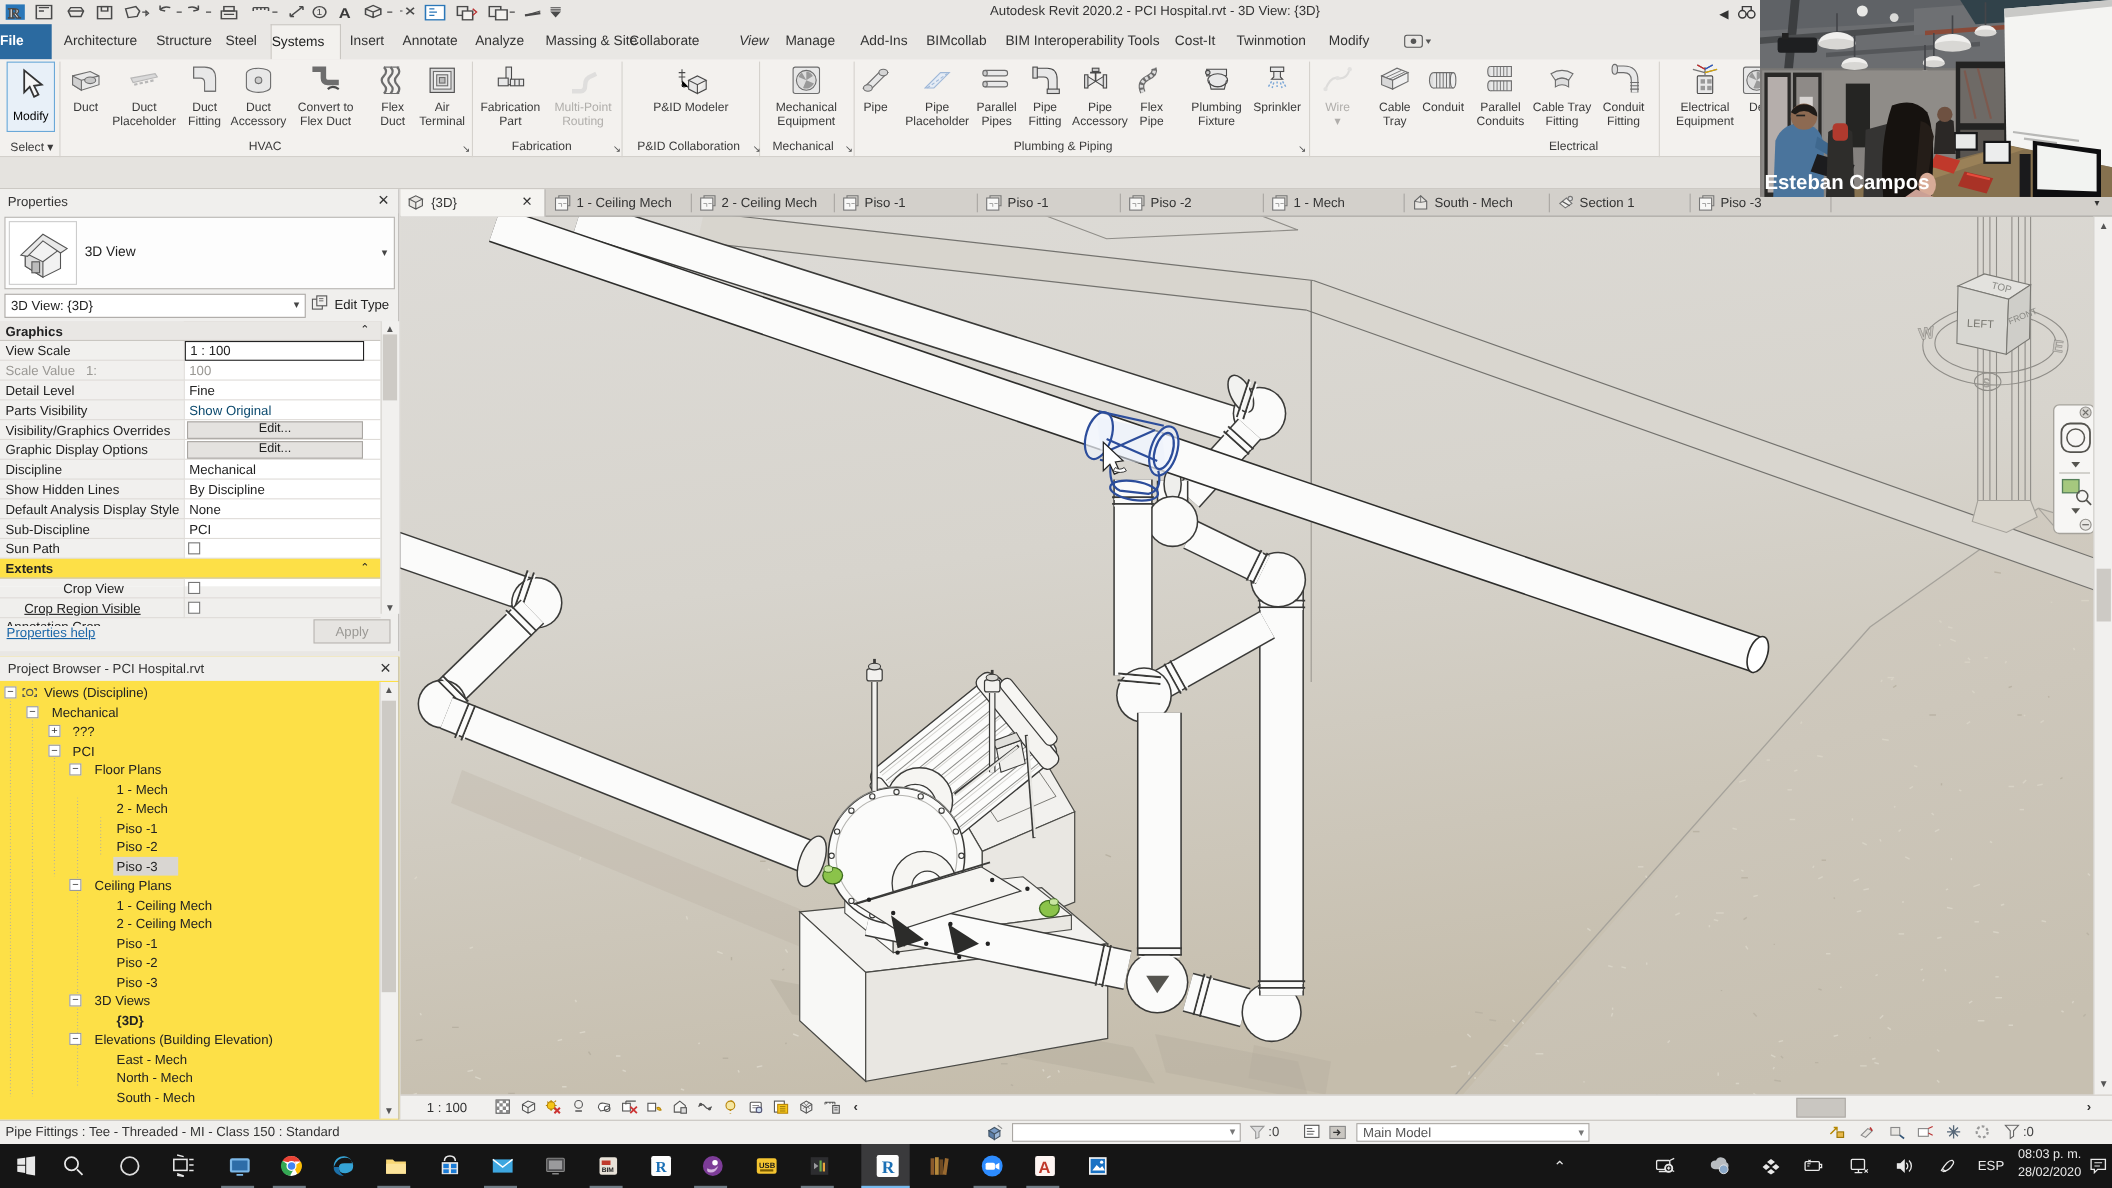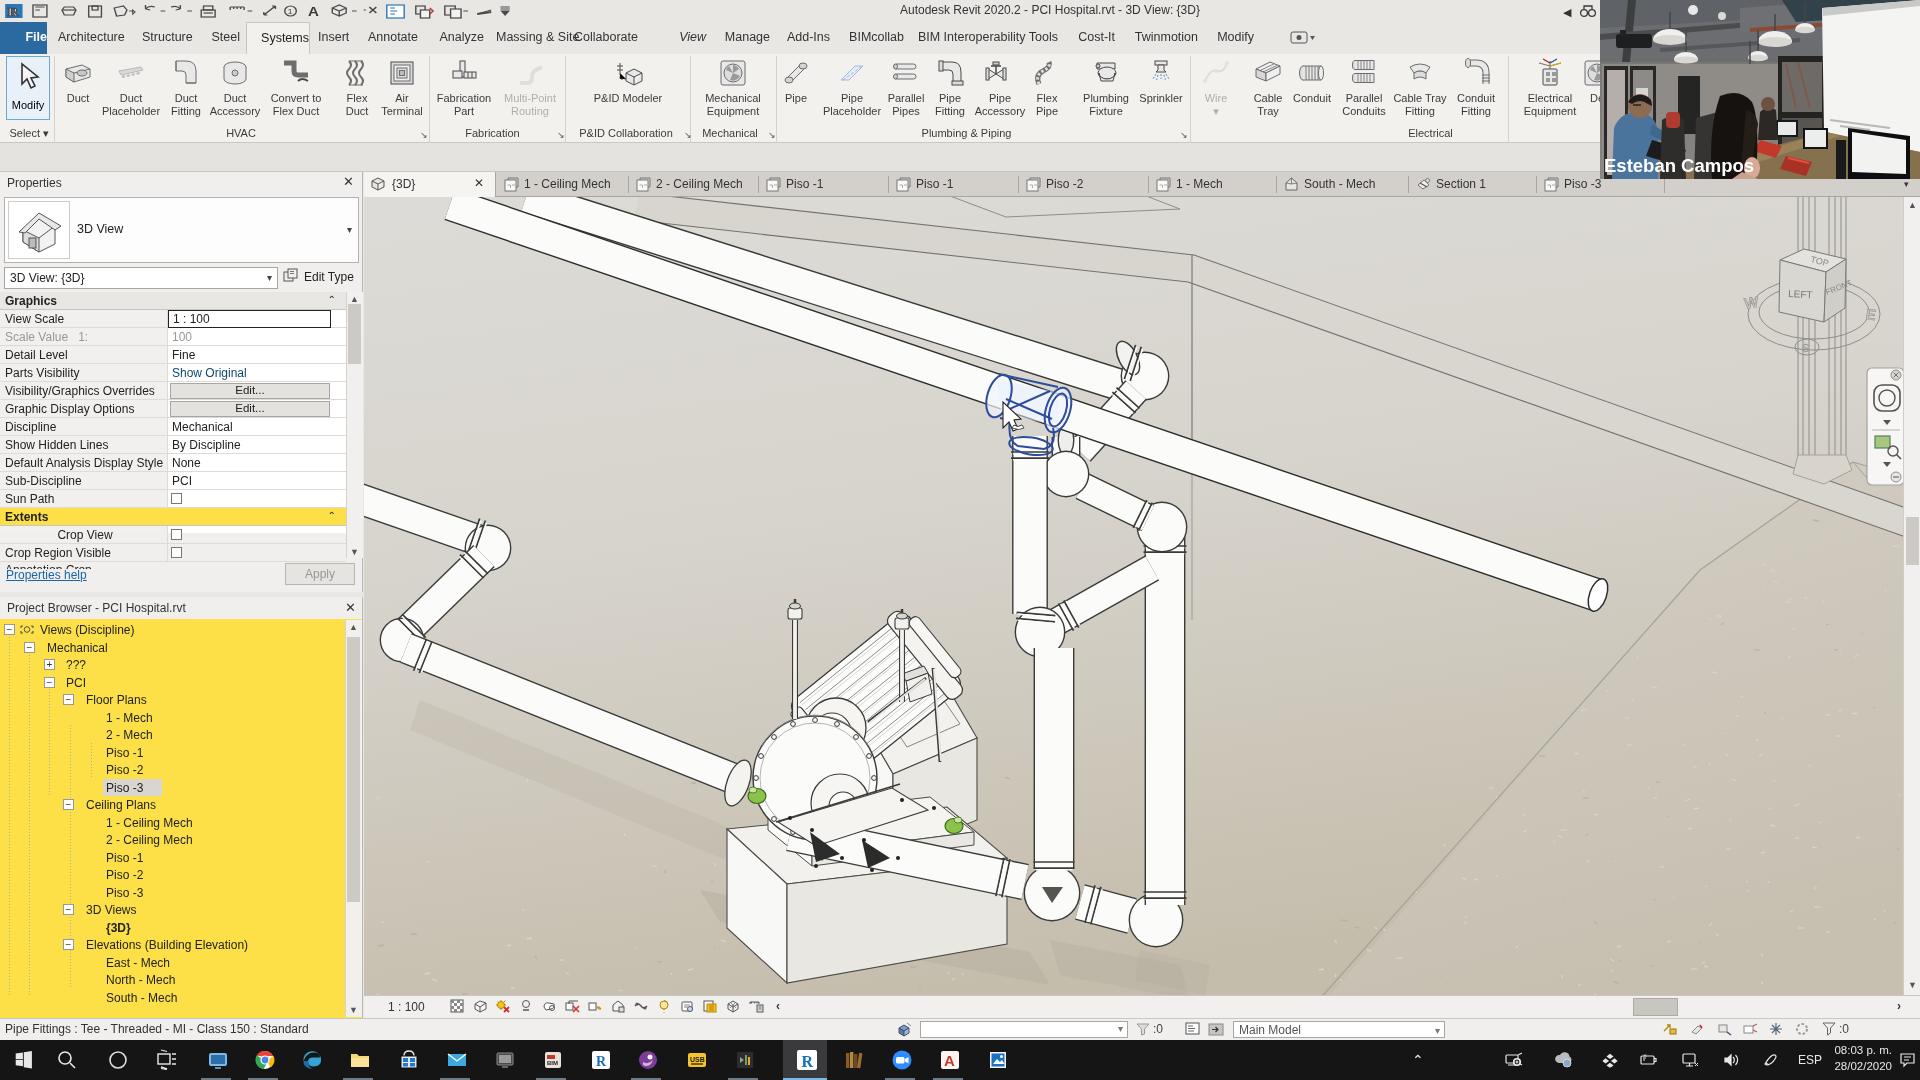--- a/index.html
+++ b/index.html
@@ -1,20 +1,20 @@
 <!DOCTYPE html>
 <html><head><meta charset="utf-8"><style>
 *{margin:0;padding:0;box-sizing:border-box}
 html,body{width:1920px;height:1080px;overflow:hidden;font-family:"Liberation Sans",sans-serif;background:#e9e7e4;position:relative}
 .abs{position:absolute}
 #titlebar{left:0;top:0;width:1920px;height:22px;background:#e9e7e4;}
 #qat{left:4px;top:2px;height:18px;display:flex;align-items:center;gap:7px;color:#444;font-size:13px}
 #title{left:900px;top:3px;font-size:12px;color:#333}
 #menurow{left:0;top:22px;width:1920px;height:32px;background:#e9e7e4;font-size:12.5px;color:#333}
-.mtab{position:absolute;top:0;height:32px;line-height:30px;text-align:right;white-space:nowrap}
+.mtab{position:absolute;top:0;height:32px;line-height:30px;text-align:left;white-space:nowrap}
 #ribbon{left:0;top:54px;width:1920px;height:89px;background:#f3f1ee;border-bottom:1px solid #cbc8c3}
 .rsep{position:absolute;top:2px;height:139px;width:1px;background:#d5d2cd}
 .rbtn{position:absolute;top:3px;text-align:center;font-size:11px;color:#3b3b3b;line-height:12.5px}
 .rbtn .ic{display:block;margin:0 auto 3px}
 .rlabel{position:absolute;top:73px;font-size:11px;color:#3b3b3b;text-align:center}
 .dlg{position:absolute;top:76px;font-size:9px;color:#555}
 .gray{color:#b0aeab}
 #belowribbon{left:0;top:143px;width:1920px;height:29px;background:#e5e3df;border-bottom:1px solid #c9c6c1}
 #props{left:0;top:172px;width:363px;height:420px;background:#f0efed;border-right:1px solid #b9b6b2;font-size:12px;color:#222}
 #browser{left:0;top:597px;width:363px;height:421px;background:#fde047;border-right:1px solid #b9b6b2;font-size:12px;color:#222}
@@ -1007,21 +1007,21 @@
     <div class="abs" style="left:0;top:318px;width:346px;height:18px;border-bottom:1px solid #dedbd7"></div>
     <div class="abs" style="left:5px;top:320px;width:160px;height:16px;overflow:hidden;white-space:nowrap;">Sun Path</div>
     <div class="abs" style="left:167px;top:318px;width:1px;height:18px;background:#dedbd7"></div>
     <div class="abs" style="left:171px;top:321px;width:11px;height:11px;border:1px solid #777;background:#fff"></div>
     <div class="abs" style="left:0;top:336px;width:346px;height:18px;background:#fde047;border-bottom:1px solid #c9c6c1;font-weight:bold;padding:2px 0 0 5px">Extents<span style="position:absolute;right:10px;font-weight:normal;font-size:10px">⌃</span></div>
     <div class="abs" style="left:0;top:354px;width:346px;height:18px;border-bottom:1px solid #dedbd7"></div>
     <div class="abs" style="left:5px;top:356px;width:160px;height:16px;overflow:hidden;white-space:nowrap;text-align:center;">Crop View</div>
     <div class="abs" style="left:167px;top:354px;width:1px;height:18px;background:#dedbd7"></div>
     <div class="abs" style="left:171px;top:357px;width:11px;height:11px;border:1px solid #777;background:#fff"></div>
     <div class="abs" style="left:0;top:372px;width:346px;height:18px;border-bottom:1px solid #dedbd7"></div>
-    <div class="abs" style="left:5px;top:374px;width:160px;height:16px;overflow:hidden;white-space:nowrap;">Crop Region Visible</div>
+    <div class="abs" style="left:22px;top:374px;width:160px;height:16px;overflow:hidden;white-space:nowrap;text-decoration:underline;">Crop Region Visible</div>
     <div class="abs" style="left:167px;top:372px;width:1px;height:18px;background:#dedbd7"></div>
     <div class="abs" style="left:171px;top:375px;width:11px;height:11px;border:1px solid #777;background:#fff"></div>
     <div class="abs" style="left:0px;top:391px;width:340px;height:6px;overflow:hidden">
       <span style="position:absolute;left:5px;top:0">Annotation Crop</span>
     </div>
     <div class="abs" style="left:346px;top:120px;width:17px;height:266px;background:#f1f0ee;border-left:1px solid #d5d2cd"></div>
     <div class="abs" style="left:348px;top:122px;width:13px;font-size:9px;color:#555;text-align:center">▲</div>
     <div class="abs" style="left:348px;top:132px;width:13px;height:60px;background:#cdcac5"></div>
     <div class="abs" style="left:348px;top:375px;width:13px;font-size:9px;color:#555;text-align:center">▼</div>
     <div class="abs" style="left:6px;top:396px;color:#1a66a8;text-decoration:underline">Properties help</div>

